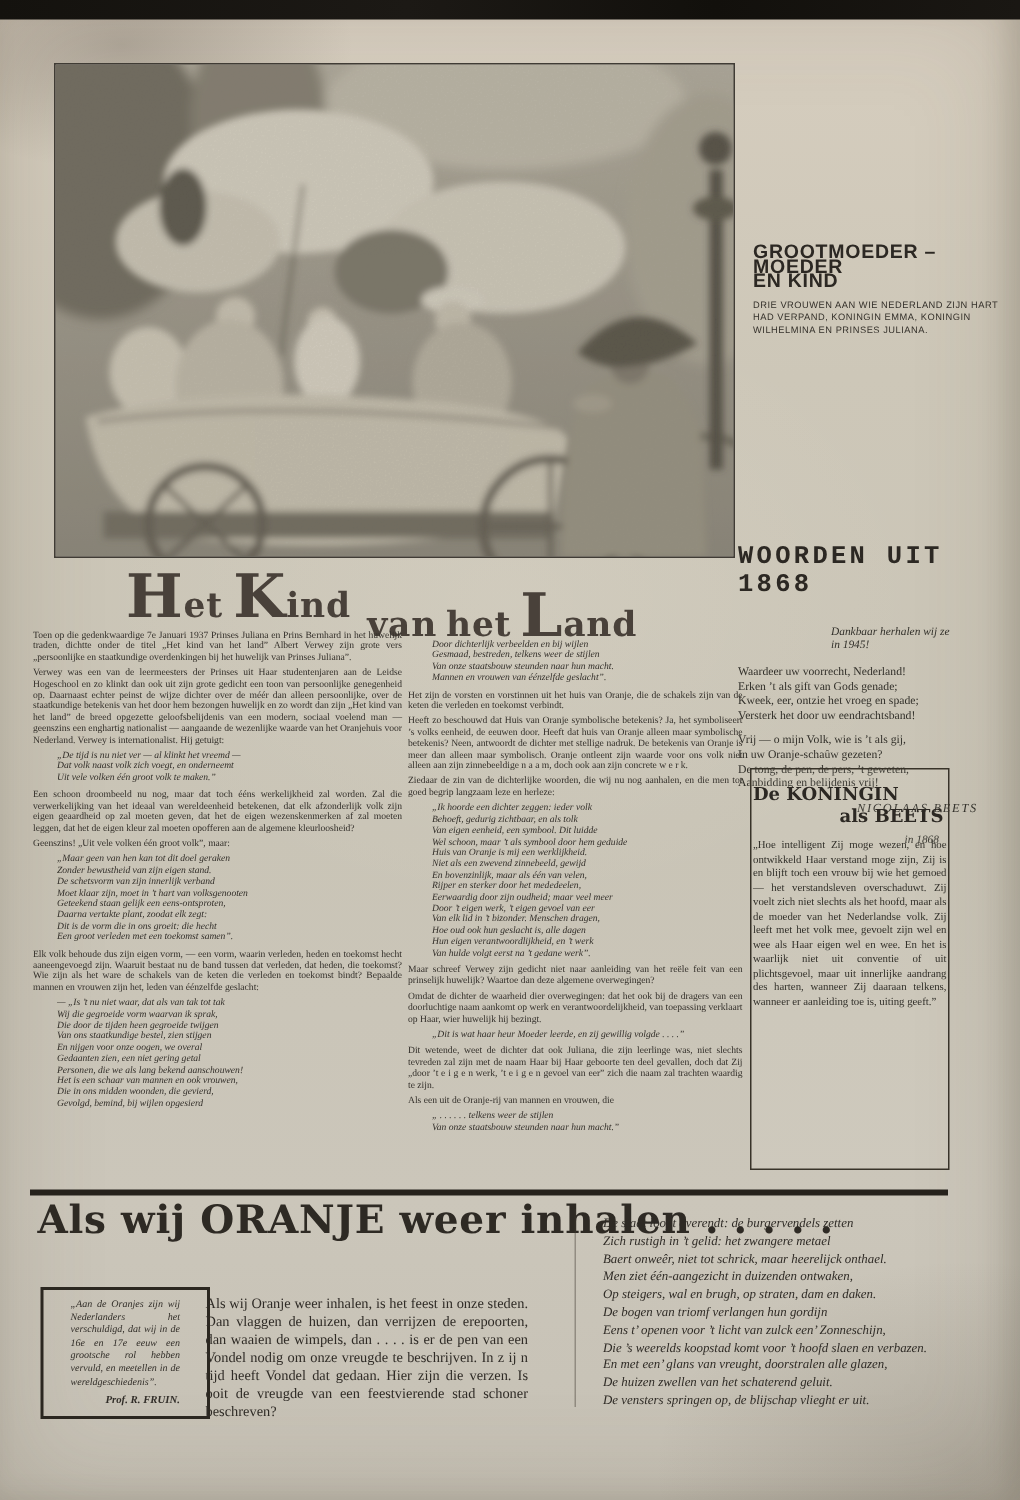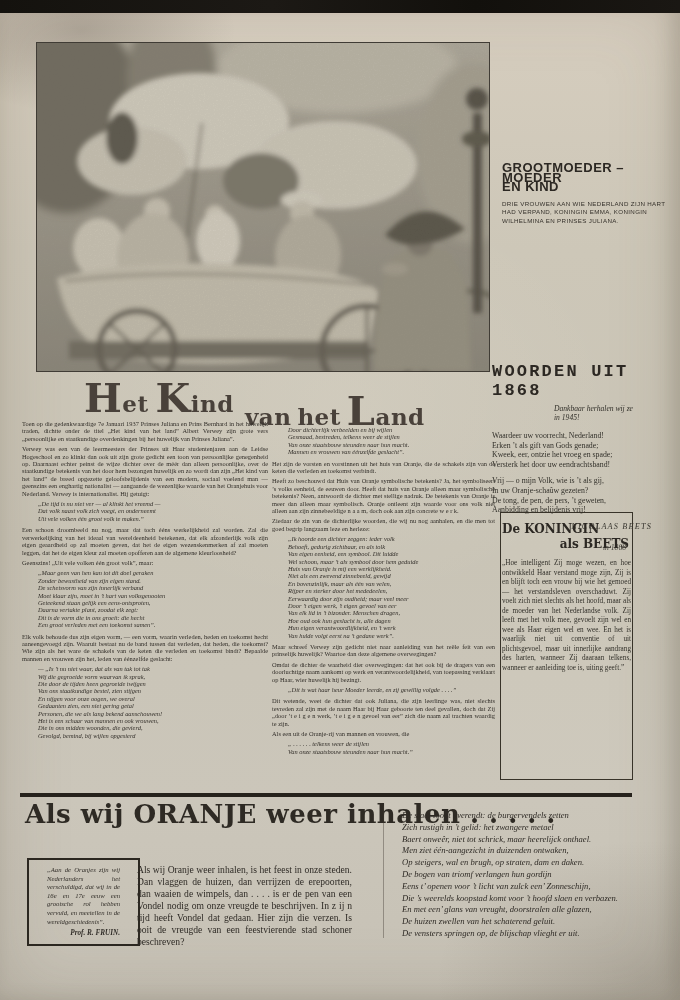--- a/index.html
+++ b/index.html
@@ -31,21 +31,21 @@
   .hl-g2 .hlw{margin-right:6px;}
   
   .bodycol{position:absolute;font-size:6.4px;line-height:7.4px;text-align:justify;color:#322e29;}
   #col-left{left:22px;top:420px;width:246px;}
   #col-mid{left:272px;top:424px;width:223px;}
   .bodycol p{margin:0 0 3px 0;}
   .bodycol .poem{white-space:pre-line;font-style:italic;text-align:left;margin:2px 0 4px 16px;}
   
   #woorden{position:absolute;left:492px;top:362px;width:182px;color:#32302a;}
   .w-title{font-family:Liberation Mono, monospace;font-weight:bold;font-size:17px;letter-spacing:2.2px;color:#2c2823;}
-  .w-sub{font-style:italic;font-size:7.6px;line-height:9px;white-space:pre-line;margin:4px 0 9px 62px;}
+  .w-sub{font-style:italic;font-size:7.6px;line-height:9px;white-space:pre-line;margin:16px 0 9px 62px;}
   .w-stanza{font-size:7.8px;line-height:9.6px;white-space:pre-line;margin-bottom:7px;}
   .w-author{font-style:italic;font-size:8.2px;letter-spacing:1.2px;text-align:right;margin:2px 22px 0 0;}
   .w-author-note{font-style:italic;font-size:7.6px;text-align:right;margin-right:48px;margin-top:12px;}
   
   #kbox{position:absolute;left:500px;top:512px;width:133px;height:268px;border:1.5px solid #383329;padding:9px 1px;box-sizing:border-box;color:#32302a;background:rgba(255,252,244,.06);}
   .k-title1{font-family:"DejaVu Serif",serif;font-size:12px;font-weight:bold;color:#2c2823;}
   .k-title2{font-family:"DejaVu Serif",serif;font-size:12px;font-weight:bold;text-align:right;margin:1px 2px 8px 0;color:#2c2823;}
   .k-body{font-size:7.2px;line-height:9.5px;text-align:justify;}
   .k-source{font-size:7.2px;line-height:9.5px;margin-top:4px;text-align:justify;}
   

